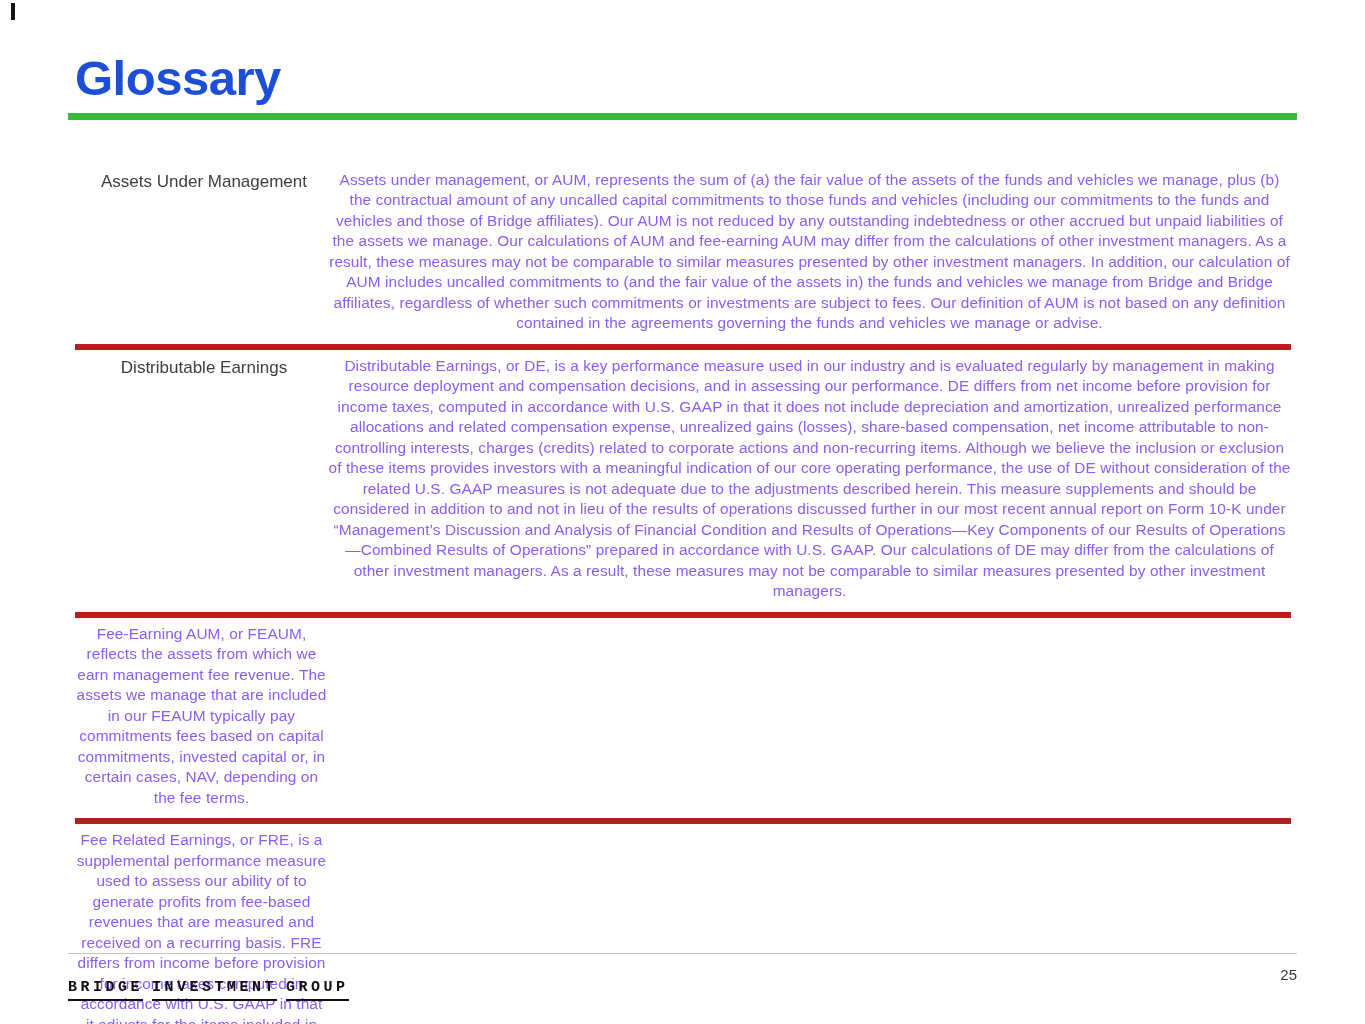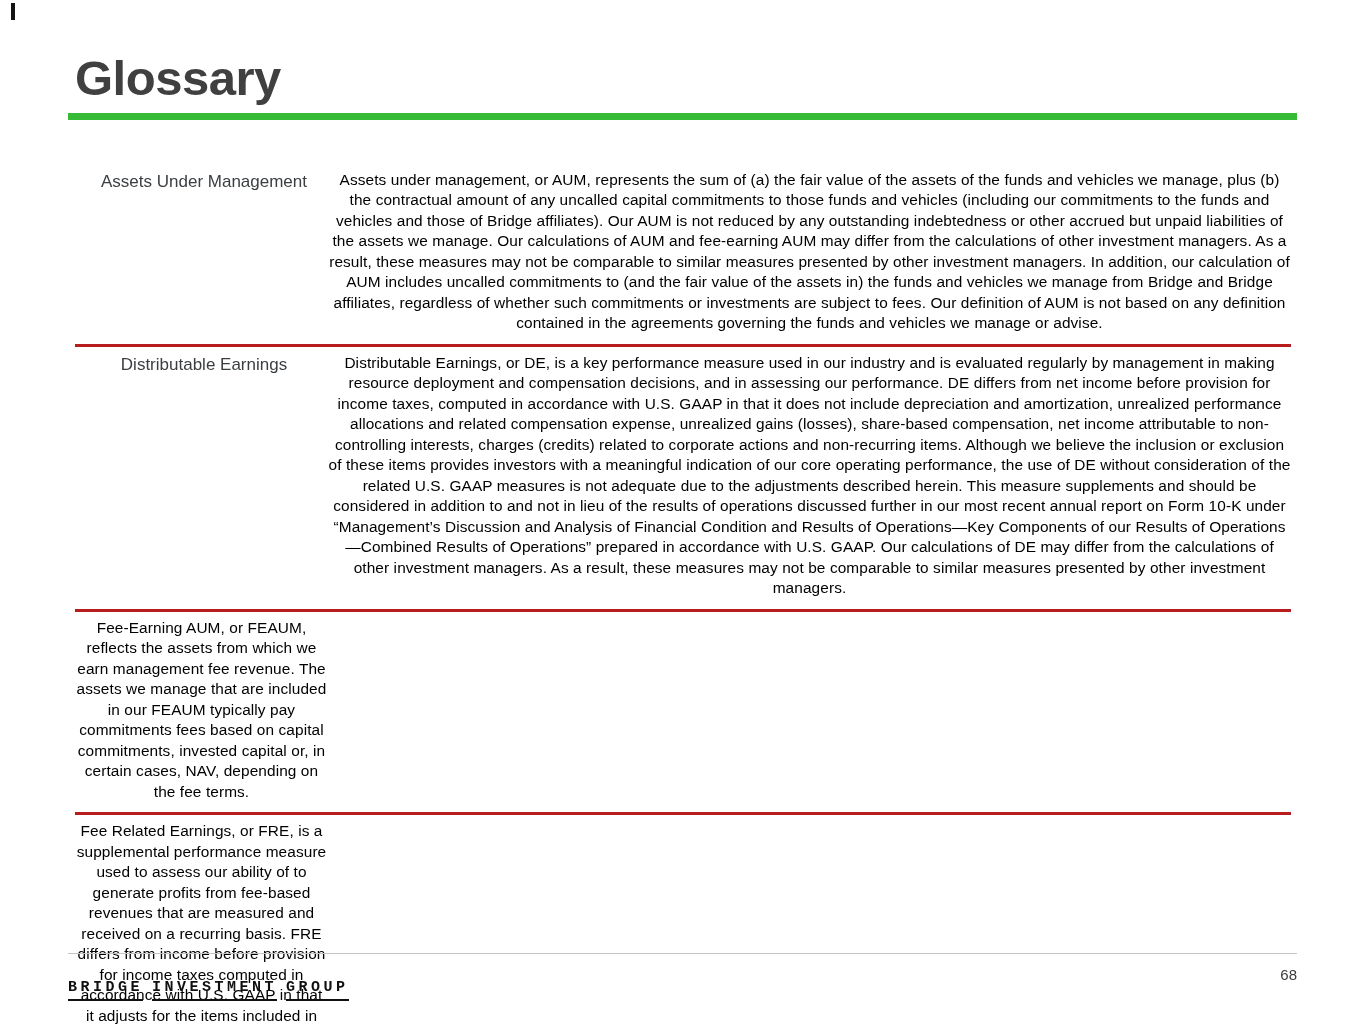--- a/index.html
+++ b/index.html
@@ -17,21 +17,21 @@
     background: #141414;
   }
   .content {
     position: absolute;
     left: 75px; right: 74px; top: 0;
   }
   .page-title {
     margin-top: 52px;
     font-size: 49px;
     font-weight: 700;
-    color: #404040;
+    color: #1d4ed8;
     letter-spacing: -0.5px;
     line-height: 1.1;
   }
   .title-rule {
     height: 7px;
     margin-left: -7px;
     width: calc(100% + 13px);
     margin-top: 7px;
     background: #35bb35;
   }
@@ -39,32 +39,32 @@
     margin-top: 44px;
     width: 100%;
     text-align: center;
   }
   .glossary-row {
     display: grid;
     grid-template-columns: 253px 1fr;
     padding: 6px 0 10px 0;
   }
   .glossary-row + .glossary-row {
-    border-top: 3px solid #b91c1c;
+    border-top: 6px solid #b91c1c;
   }
   .term {
     font-size: 17px;
     color: #3b3f42;
     padding-left: 5px;
     padding-top: 1px;
     line-height: 21px;
   }
   .definition {
     font-size: 15.4px;
-    color: #000000;
+    color: #8b5cf6;
     line-height: 20.5px;
     letter-spacing: 0.1px;
   }
   .footer {
     position: absolute;
     left: 68px; right: 68px;
     top: 953px;
     text-align: center;
   }
   .footer-rule {
@@ -124,14 +124,14 @@
     </div>
 
   </div>
 </div>
 
 <div class="footer">
   <div class="footer-rule"></div>
   <div class="brand-logo">
     <span class="brand-word">BRIDGE</span><span class="brand-word">INVESTMENT</span><span class="brand-word">GROUP</span>
   </div>
-  <div class="page-number">68</div>
+  <div class="page-number">25</div>
 </div>
 
 </body></html>

